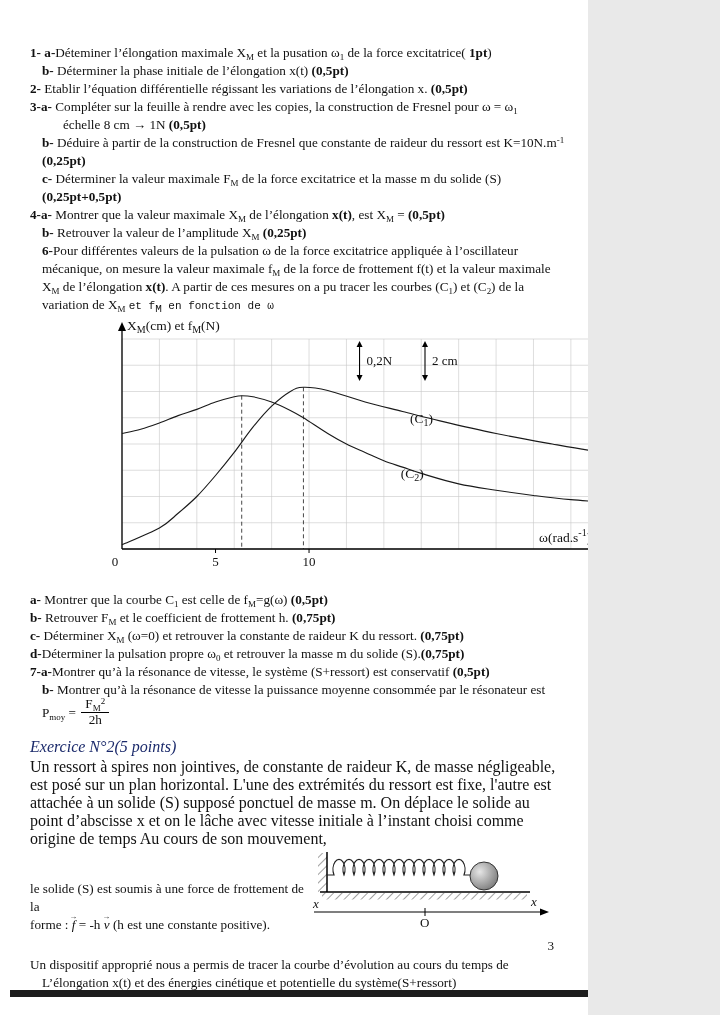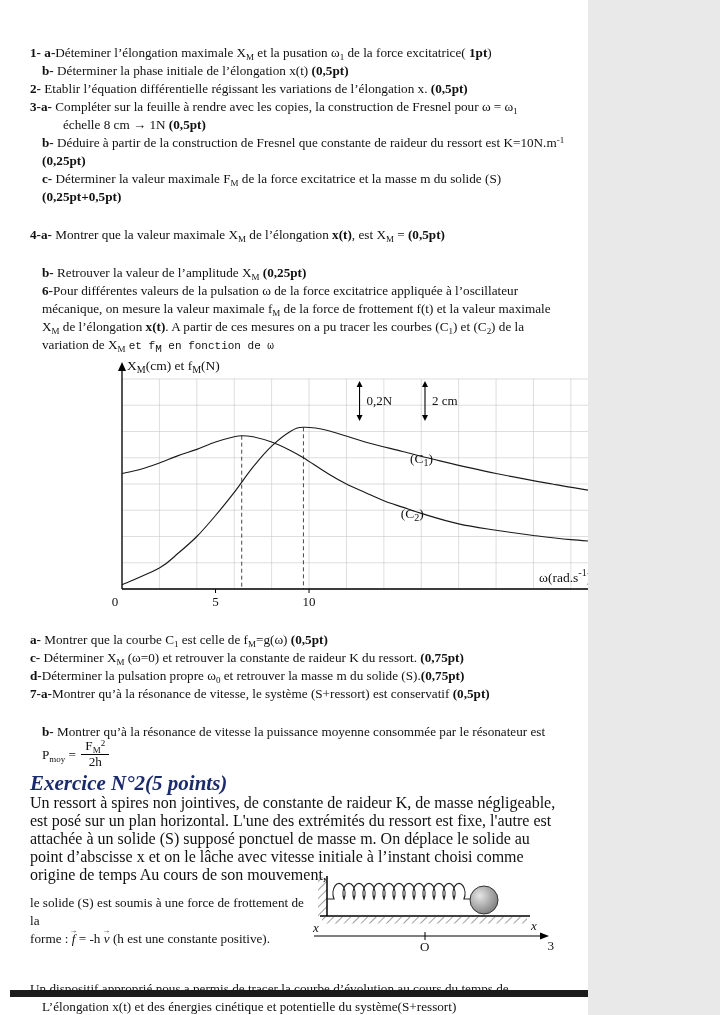--- a/index.html
+++ b/index.html
@@ -2,37 +2,37 @@
 <html><head>
 <meta charset="utf-8">
 <style>
   html,body{margin:0;padding:0;background:#e9e9e9;}
   .page{position:relative;width:588px;height:1015px;background:#fff;overflow:hidden;
         font-family:"Liberation Serif", serif;color:#111;}
   .content{padding:44px 22px 0 30px;}
   .line{font-size:13.2px;line-height:18px;white-space:normal;}
   .ind1{margin-left:12px}
   .ind2{margin-left:33px}
-  .gap{margin-top:20px}
+  .gap{margin-top:0}
   .bb{font-weight:700}
   .sans{font-family:Liberation Mono, monospace;font-size:11px}
   sub{font-size:0.68em;vertical-align:-0.3em;line-height:0}
   sup{font-size:0.68em;vertical-align:0.45em;line-height:0}
   .frac{display:inline-block;vertical-align:middle;text-align:center;line-height:1.12;margin:0 2px;transform:translateY(-2px)}
   .frac .num{display:block;padding:0 4px;border-bottom:1.2px solid #000}
   .frac .den{display:block;padding:0 4px}
   .sqrt{display:inline-flex;align-items:flex-start}
   .sqrt .radical{font-size:1.45em;line-height:1;transform:translateY(-2px)}
   .sqrt .radicand{border-top:1.2px solid #000;padding:0 2px}
   .vec{position:relative;display:inline-block;font-style:italic}
   .vec::before{content:"\2192";position:absolute;left:50%;top:-0.9em;transform:translateX(-50%);font-size:0.6em;font-style:normal}
   .chart-wrap{margin:4px 0 6px 54px;}
-  .ex2-heading{font-size:21px;font-weight:700;font-style:italic;color:var(--accent,#1b2a6b);line-height:22px}
+  .ex2-heading{font-size:16px;font-weight:400;font-style:italic;color:var(--accent,#1b2a6b);margin-top:6px;line-height:22px}
   .para{font-size:16px;line-height:18px;max-width:664px}
-  .fig-row{display:flex;justify-content:space-between;align-items:center;margin-top:0}
+  .fig-row{display:flex;justify-content:space-between;align-items:flex-end;margin-top:12px}
   .fig-left{width:410px}
   .diagram{margin-right:16px;margin-top:-14px}
   .closing{margin-top:22px}
   .page-number{position:absolute;right:34px;top:938px;font-size:13.2px}
   .edge-right{position:absolute;left:699px;top:12px;width:7px;height:983px;background:#1c1c1c}
   .edge-bottom{position:absolute;left:10px;top:990px;width:696px;height:7px;background:#1c1c1c}
   svg text{font-family:"Liberation Serif",serif;fill:#111}
 </style>
 </head>
 <body>
@@ -101,20 +101,21 @@
           <text x="348" y="46.05" font-size="13">2 cm</text>
           <text x="43" y="11" font-size="13.5" text-anchor="start"><tspan>X</tspan><tspan dy="3" font-size="10">M</tspan><tspan dy="-3">(cm) et f</tspan><tspan dy="3" font-size="10">M</tspan><tspan dy="-3">(N)</tspan></text>
           <text x="455.0925925925926" y="223" font-size="13.5" text-anchor="start"><tspan>ω(rad.s</tspan><tspan dy="-6" font-size="10">-1</tspan><tspan dy="6">)</tspan></text>
           <text x="326.03703703703707" y="104" font-size="13.5" text-anchor="start"><tspan>(C</tspan><tspan dy="3" font-size="10">1</tspan><tspan dy="-3">)</tspan></text>
           <text x="316.68518518518516" y="158.6" font-size="13.5" text-anchor="start"><tspan>(C</tspan><tspan dy="3" font-size="10">2</tspan><tspan dy="-3">)</tspan></text>
         </svg>
     </div>
 
     <div>
         <div class="line ind0"><span class="bb">a-</span><span> Montrer que la courbe C</span><sub>1</sub><span> est celle de f</span><sub>M</sub><span>=g(ω)  </span><span class="bb">(0,5pt)</span></div>
+        <div class="line ind0"><span class="bb">b-</span><span> Retrouver F</span><sub>M</sub><span> et le coefficient de frottement h. </span><span class="bb">(0,75pt)</span></div>
         <div class="line ind0"><span class="bb">c-</span><span> Déterminer  X</span><sub>M</sub><span> (ω=0) et retrouver la constante de raideur K du ressort. </span><span class="bb">(0,75pt)</span></div>
         <div class="line ind0"><span class="bb">d-</span><span>Déterminer la pulsation propre ω</span><sub>0</sub><span> et  retrouver la masse m du solide (S).</span><span class="bb">(0,75pt)</span></div>
         <div class="line ind0"><span class="bb">7-a-</span><span>Montrer  qu’à la résonance de vitesse, le système (S+ressort) est conservatif </span><span class="bb">(0,5pt)</span></div>
         <div class="line ind1 gap"><span class="bb">b-</span><span> Montrer  qu’à la résonance de vitesse la puissance moyenne consommée par le résonateur est P</span><sub>moy</sub><span> = </span><span class="frac"><span class="num"><span>F</span><sub>M</sub><sup>2</sup></span><span class="den"><span>2h</span></span></span></div>
       </div>
 
     <div class="ex2-heading">Exercice N°2(5 points)</div>
 
     <div class="para"> Un ressort à spires non jointives, de constante de raideur K, de masse négligeable, est posé sur un plan horizontal. L'une des extrémités du ressort est fixe, l'autre est attachée à un solide (S) supposé ponctuel de masse m. On déplace le solide au point d’abscisse x et on le lâche avec vitesse initiale à l’instant choisi comme origine de temps Au cours de son mouvement,</div>
 

